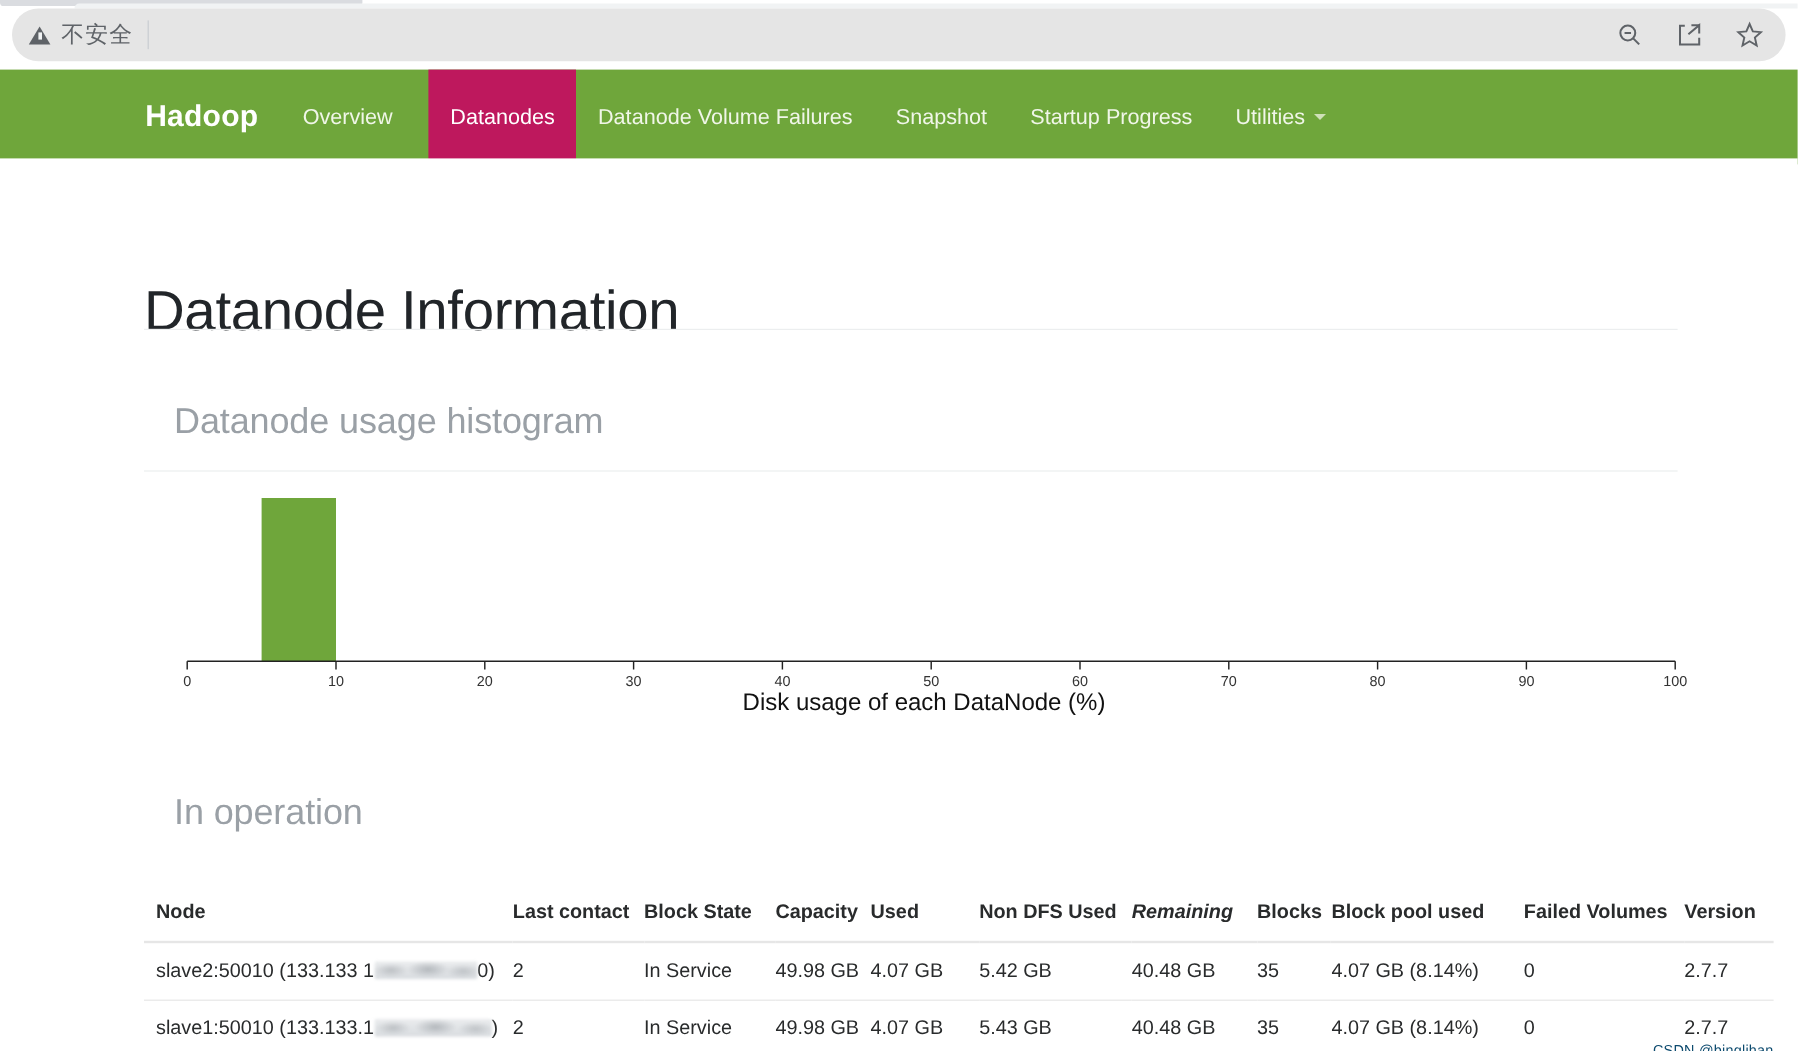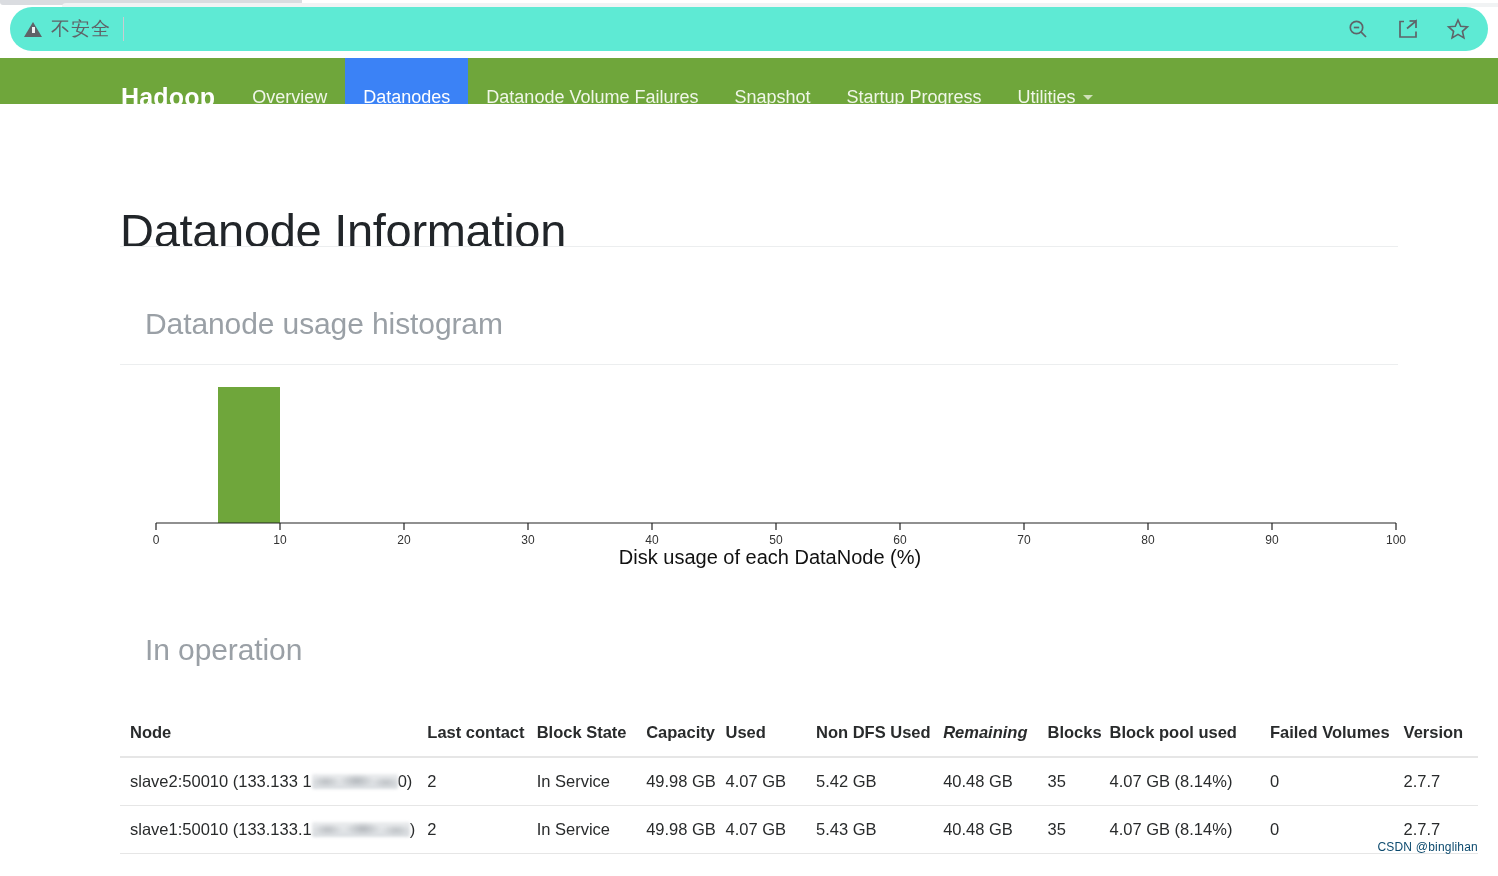--- a/index.html
+++ b/index.html
@@ -41,21 +41,21 @@
     position: absolute;
     left: 62px; top: 3px;
     width: 1436px; height: 4px;
     background: #f1f3f4;
     border-top-left-radius: 12px;
   }
   #omnibox {
     position: absolute;
     left: 10px; top: 7px;
     width: 1478px; height: 44px;
-    background: #5eead4;
+    background: #e5e5e5;
     border-radius: 22px;
     display: flex;
     align-items: center;
   }
   #security-chip {
     display: flex;
     align-items: center;
     margin-left: 14px;
     gap: 9px;
   }
@@ -140,36 +140,37 @@
   .nav-item {
     display: flex;
     align-items: center;
     padding: 0 18px;
     color: #f0f6e8;
     font-size: 18px;
     white-space: nowrap;
     cursor: pointer;
   }
   .nav-item.active {
-    background: #3b82f6;
+    background: #be185d;
     color: #ffffff;
+    margin-left: 12px;
   }
   .caret-down {
     display: inline-block;
     margin-left: 7px;
     width: 0; height: 0;
     border-left: 5px solid transparent;
     border-right: 5px solid transparent;
     border-top: 5px solid #cfe0b8;
   }
 
   
   #page {
     position: absolute;
-    left: 0; top: 104px;
+    left: 0; top: 132px;
     width: 1498px;
     height: 720px;
     background: #ffffff;
   }
   #page-title {
     position: absolute;
     left: 120px; top: 68px;
     font-size: 47px;
     font-weight: 400;
     color: #212529;

